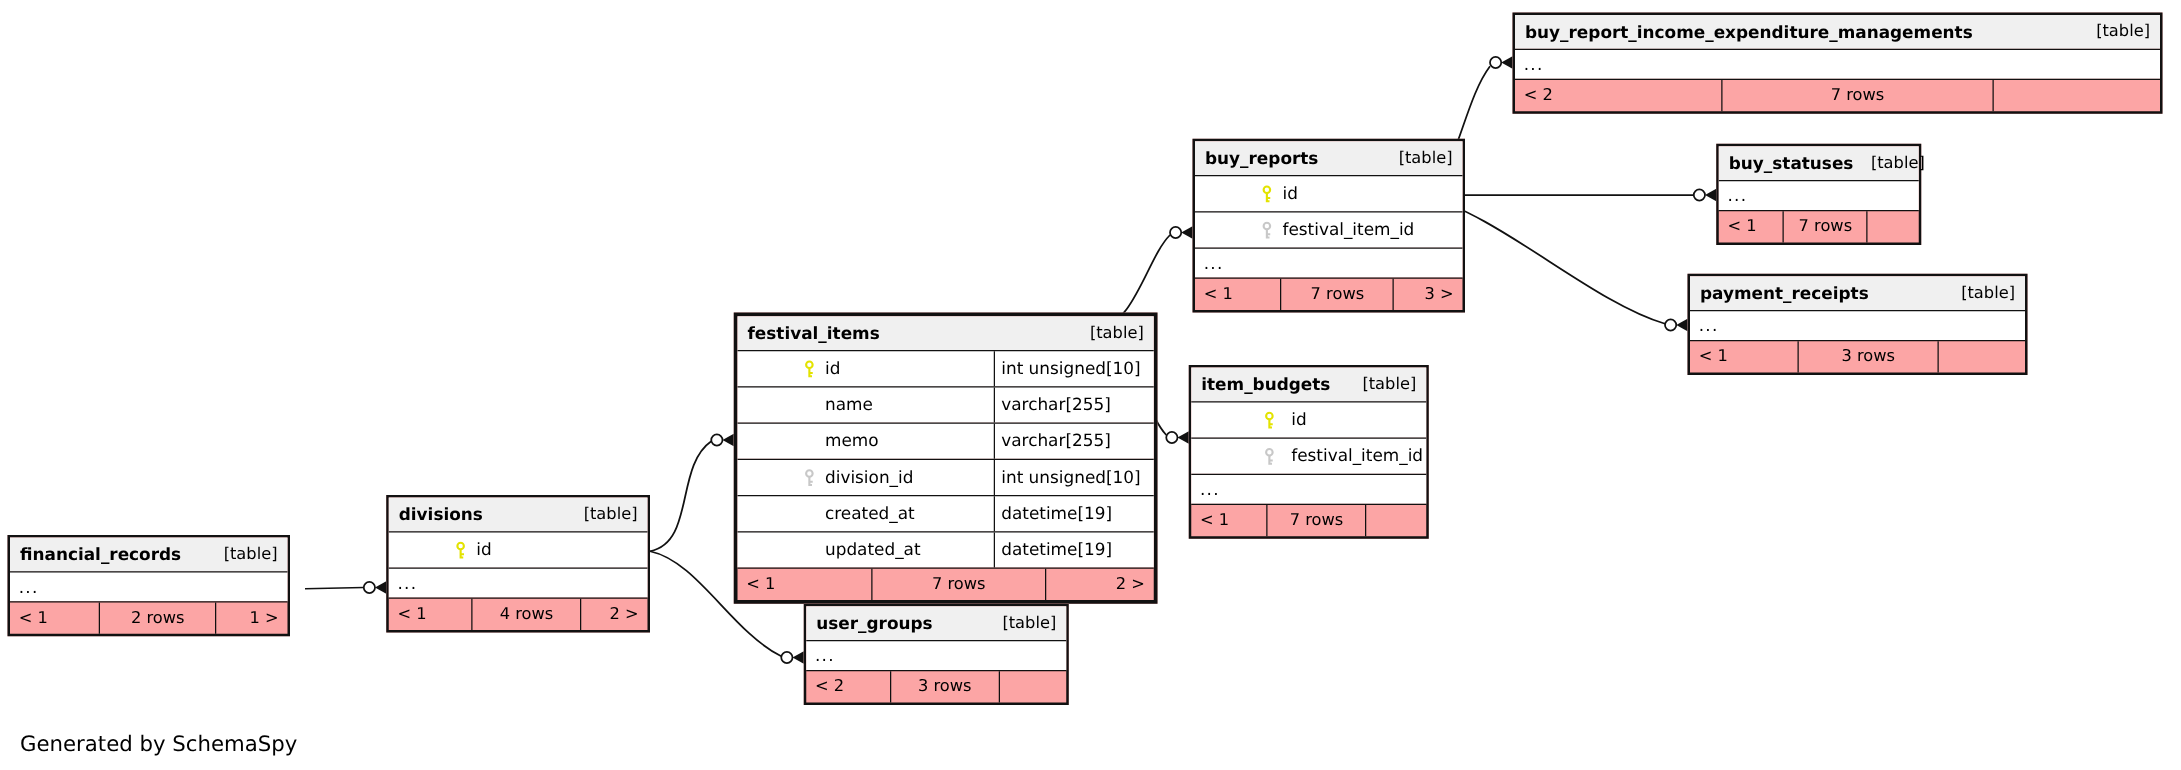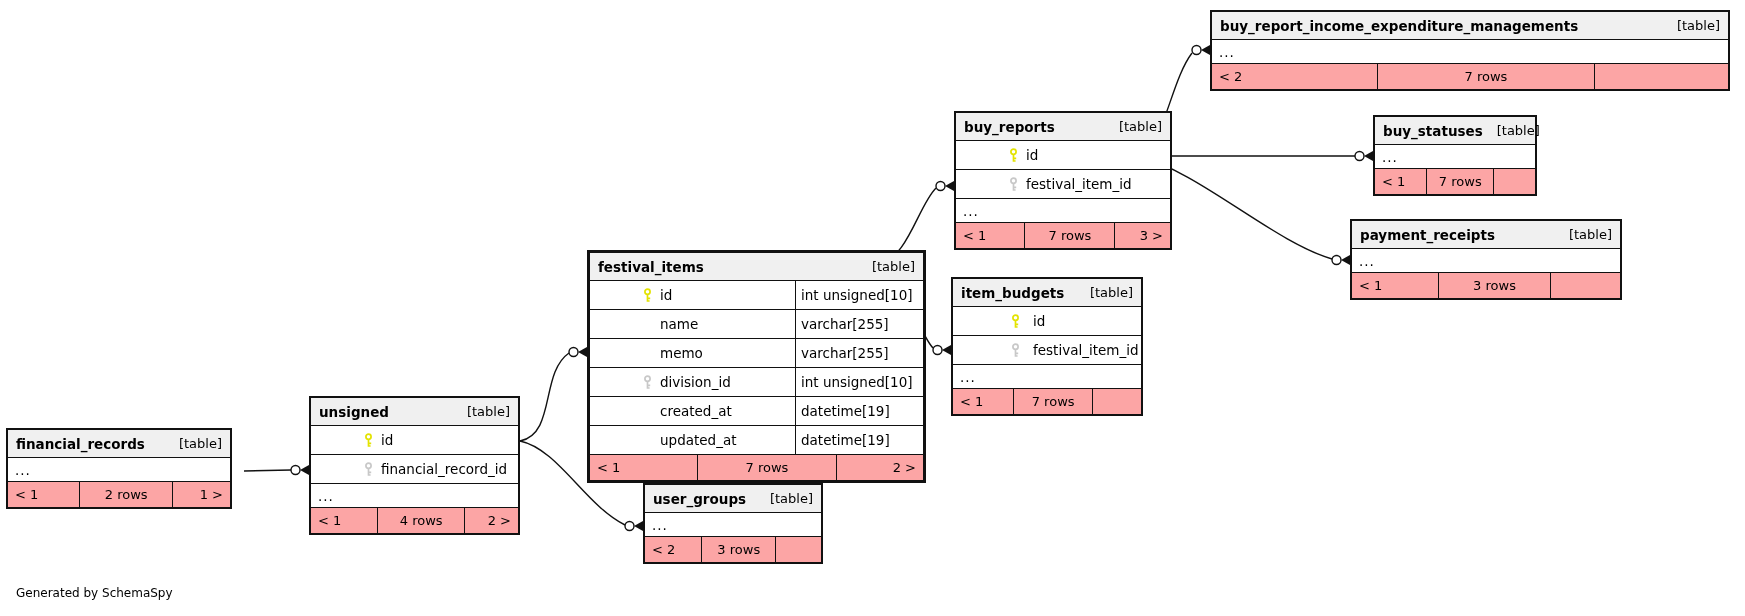--- a/index.html
+++ b/index.html
@@ -34,21 +34,21 @@
   }
   .foot{
     display:flex;align-items:stretch;height:25px;
     border-top:1.5px solid var(--c-border,#111);font-size:13px;
   }
   .fcell{display:flex;align-items:center;padding:0 7px;box-sizing:border-box;}
   .fcell.l{width:32%;justify-content:flex-start;}
   .fcell.c{width:42%;justify-content:center;border-left:1.5px solid var(--c-border,#111);}
   .fcell.r{width:26%;justify-content:flex-end;border-left:1.5px solid var(--c-border,#111);}
   #rels{position:absolute;left:0;top:0;pointer-events:none;}
-  #credit{position:absolute;left:16px;top:586px;font-size:12px;}
+  #credit{position:absolute;left:16px;top:586px;font-size:17px;}
   .rel path{stroke:var(--c-border,#111);stroke-width:1.4;fill:none;}
   .rel circle{fill:#fff;stroke:var(--c-border,#111);stroke-width:1.4;}
   .rel polygon{fill:var(--c-border,#111);stroke:none;}
 </style>
 </head>
 <body>
 
 <div id="canvas">
 
   <svg id="rels" width="1745" height="616" viewBox="0 0 1745 616">
@@ -102,40 +102,31 @@
     <div class="crow more">...</div>
     <div class="foot">
       <span class="fcell l">&lt; 1</span>
       <span class="fcell c">2 rows</span>
       <span class="fcell r">1 &gt;</span>
     </div>
   </div>
 
   <div class="etable" style="left:309px;top:396px;width:211px;">
     <div class="hdr">
-      <span class="tname">unsigned</span>
+      <span class="tname">divisions</span>
       <span class="ttag">[table]</span>
     </div>
     <div class="crow">
       <span class="kc pk">
           <svg width="11" height="15" viewBox="0 0 11 15">
             <circle cx="5.5" cy="3.8" r="2.6" fill="none" stroke="currentColor" stroke-width="1.7"></circle>
             <path d="M5.5 6.5 V13.8 M5.5 10.4 H8.2 M5.5 13 H7.6" fill="none" stroke="currentColor" stroke-width="1.7"></path>
           </svg>
         </span>
       <span class="cname">id</span>
-    </div>
-    <div class="crow">
-      <span class="kc fk">
-          <svg width="11" height="15" viewBox="0 0 11 15">
-            <circle cx="5.5" cy="3.8" r="2.6" fill="none" stroke="currentColor" stroke-width="1.7"></circle>
-            <path d="M5.5 6.5 V13.8 M5.5 10.4 H8.2 M5.5 13 H7.6" fill="none" stroke="currentColor" stroke-width="1.7"></path>
-          </svg>
-        </span>
-      <span class="cname">financial_record_id</span>
     </div>
     <div class="crow more">...</div>
     <div class="foot">
       <span class="fcell l">&lt; 1</span>
       <span class="fcell c">4 rows</span>
       <span class="fcell r">2 &gt;</span>
     </div>
   </div>
 
   <div class="etable focus" style="left:587px;top:222px;width:339px;margin-top:28px;">
@@ -183,21 +174,21 @@
       <span class="cname">updated_at</span>
       <span class="ctype">datetime[19]</span>
     </div>
     <div class="foot">
       <span class="fcell l">&lt; 1</span>
       <span class="fcell c">7 rows</span>
       <span class="fcell r">2 &gt;</span>
     </div>
   </div>
 
-  <div class="etable" style="left:643px;top:483px;width:180px;">
+  <div class="etable" style="left:643px;top:483px;width:212px;">
     <div class="hdr">
       <span class="tname">user_groups</span>
       <span class="ttag">[table]</span>
     </div>
     <div class="crow more">...</div>
     <div class="foot">
       <span class="fcell l">&lt; 2</span>
       <span class="fcell c">3 rows</span>
       <span class="fcell r"></span>
     </div>
@@ -227,21 +218,21 @@
       <span class="cname">festival_item_id</span>
     </div>
     <div class="crow more">...</div>
     <div class="foot">
       <span class="fcell l">&lt; 1</span>
       <span class="fcell c">7 rows</span>
       <span class="fcell r">3 &gt;</span>
     </div>
   </div>
 
-  <div class="etable" style="left:951px;top:277px;width:192px;">
+  <div class="etable" style="left:951px;top:292px;width:192px;">
     <div class="hdr">
       <span class="tname">item_budgets</span>
       <span class="ttag">[table]</span>
     </div>
     <div class="crow">
       <span class="kc pk" style="width:36px;">
           <svg width="11" height="15" viewBox="0 0 11 15">
             <circle cx="5.5" cy="3.8" r="2.6" fill="none" stroke="currentColor" stroke-width="1.7"></circle>
             <path d="M5.5 6.5 V13.8 M5.5 10.4 H8.2 M5.5 13 H7.6" fill="none" stroke="currentColor" stroke-width="1.7"></path>
           </svg>

